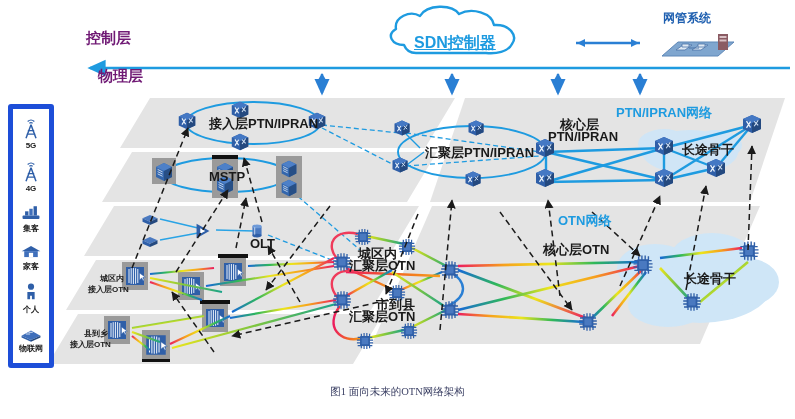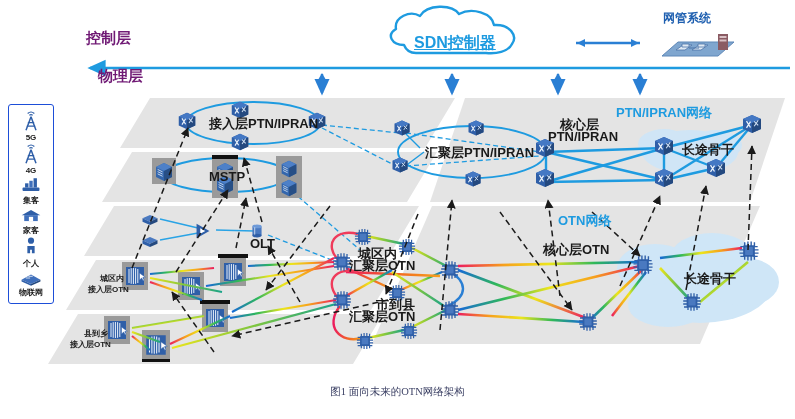--- a/index.html
+++ b/index.html
@@ -13,22 +13,22 @@
   .layer-name{font-size:15px;color:#701a75;font-weight:700;}
   .net-title{font-size:13px;color:#1e9be0;font-weight:bold;}
   .blk{font-size:13px;color:#1a1a1a;font-weight:bold;text-align:center;}
   .blk2{font-size:8px;color:#1a1a1a;font-weight:bold;text-align:center;}
   .sdn-txt{font-size:16px;color:#1e9be0;font-weight:bold;text-decoration:underline;}
   .nms-txt{font-size:12px;color:#1e5fb0;font-weight:bold;}
   .caption{position:absolute;width:795px;text-align:center;font-size:10.5px;
            color:#3a3f63;font-family:"Liberation Serif","DejaVu Serif",serif;}
 
   
-  .sidebar{position:absolute;left:8px;top:104px;width:46px;height:200px;
-           border:1px solid #1d4ed8;border-radius:3px;background:#fff;
+  .sidebar{position:absolute;left:8px;top:104px;width:46px;height:264px;
+           border:5px solid #1d4ed8;border-radius:3px;background:#fff;
            display:flex;flex-direction:column;align-items:center;
            justify-content:space-around;padding:4px 0;box-sizing:border-box;}
   .sb-item{display:flex;flex-direction:column;align-items:center;gap:1px;}
   .sb-item .cap{font-size:8px;color:#1a1a1a;font-weight:bold;}
 </style>
 </head>
 <body>
 
 <div class="stage">
 

